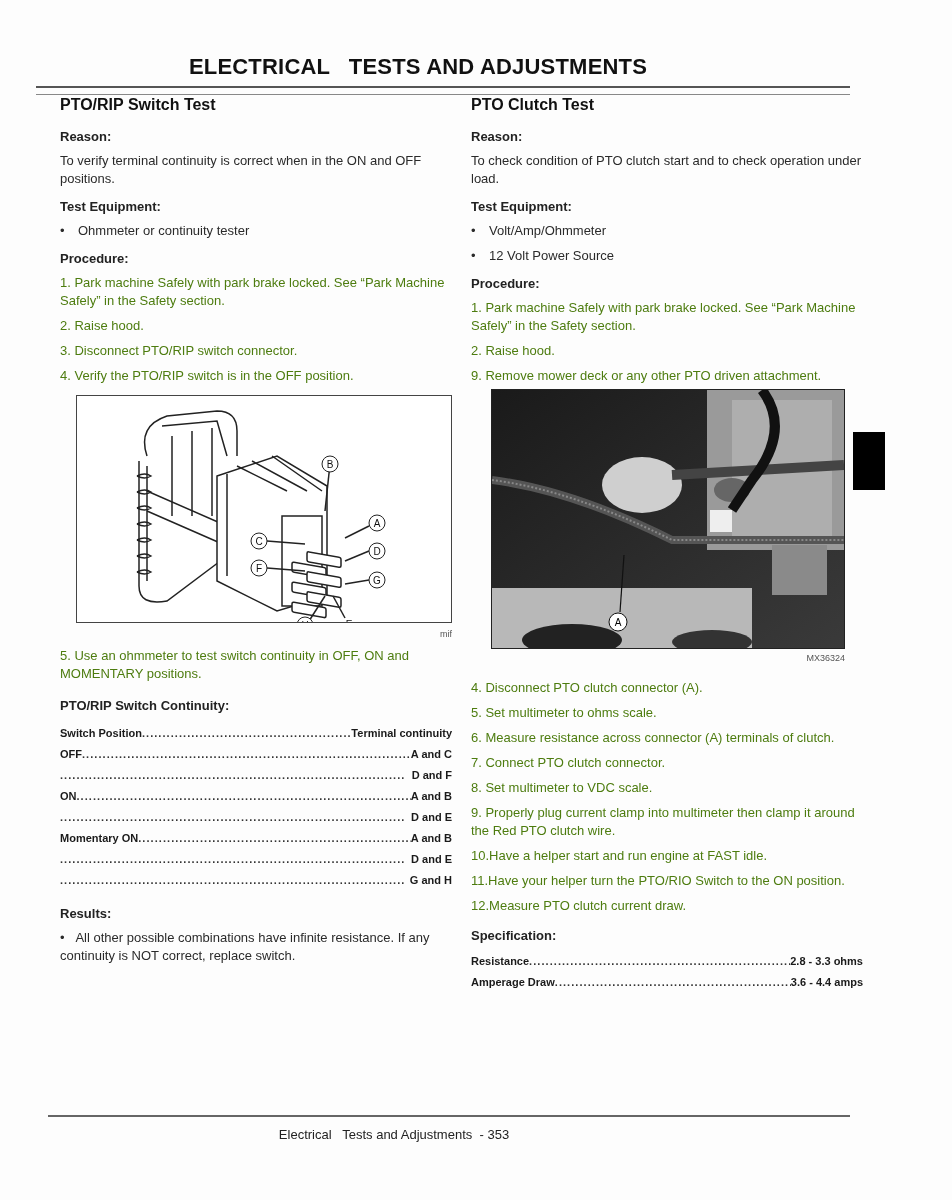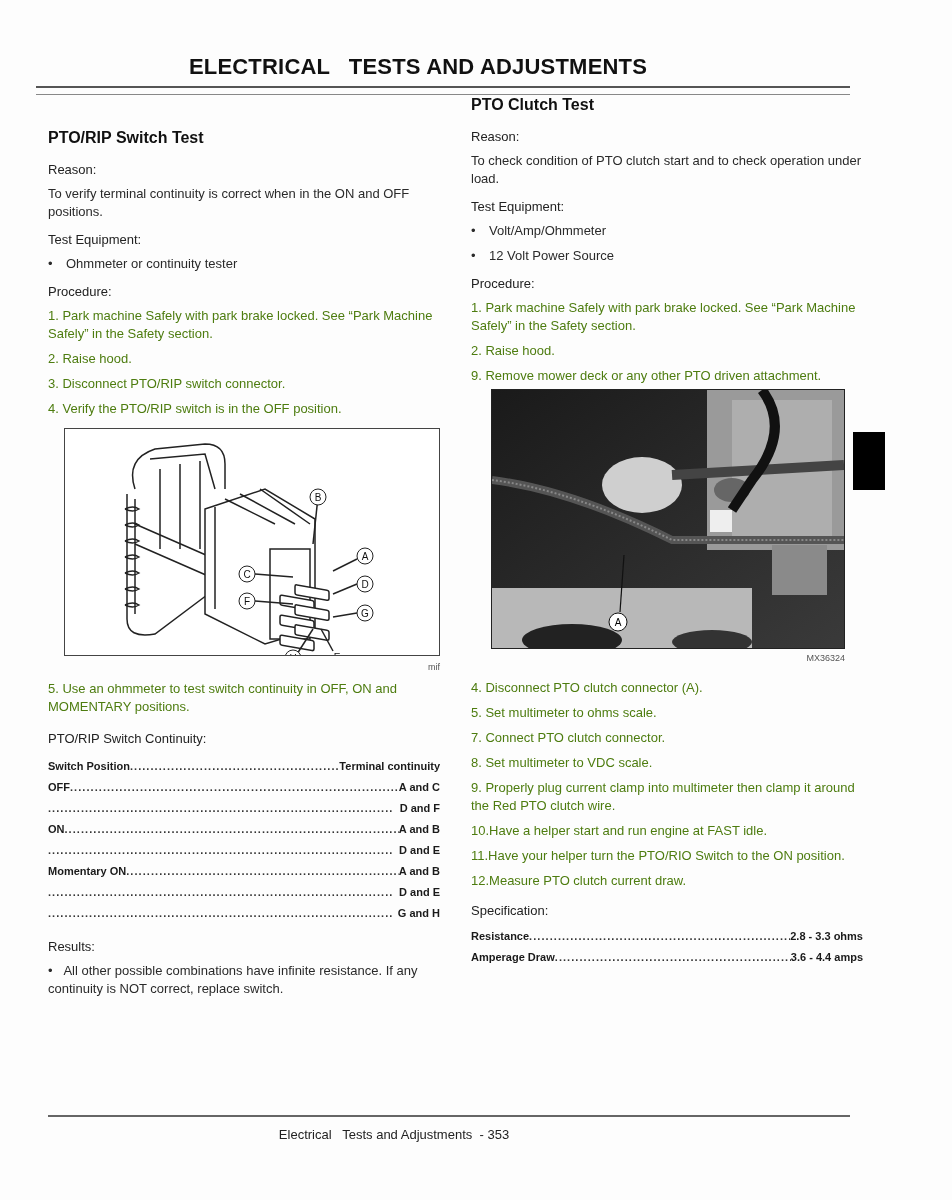--- a/index.html
+++ b/index.html
@@ -3,24 +3,24 @@
 <meta charset="utf-8">
 <style>
   html, body { margin:0; padding:0; }
   body { width:952px; height:1200px; background:#fdfdfd; position:relative; overflow:hidden;
          font-family:"Liberation Sans", sans-serif; color:#1a1a1a; }
   .page-title { position:absolute; left:0; width:836px; top:54px; text-align:center;
          font-size:22px; font-weight:bold; letter-spacing:0.2px; color:#111; white-space:pre; }
   .title-rule { position:absolute; left:36px; width:814px; top:86px; height:6px;
          border-top:2px solid #555; border-bottom:1px solid #888; }
   .col { position:absolute; top:96px; width:392px; font-size:13px; line-height:18px; }
-  .col.left { left:48px;margin-top:33px; }
+  .col.left { left:60px; }
   .col.right { left:471px; }
   h2 { font-size:16px; margin:0 0 14px 0; font-weight:bold; color:#111; }
-  h3 { font-size:13px; margin:0 0 6px 0; font-weight:normal; color:#222; }
+  h3 { font-size:13px; margin:0 0 6px 0; font-weight:bold; color:#222; }
   p { margin:0 0 7px 0; color:#2a2a2a; }
   .block { margin-bottom:10px; }
   .bullet { display:flex; margin:0 0 7px 0; color:#2a2a2a; }
   .bullet .dot { width:18px; flex:none; }
   .step { margin:0 0 7px 0; color:#4d7c0f; }
   .figure { border:1px solid #444; background:#fff; position:relative; }
   .fig-caption { font-size:9px; color:#555; text-align:right; }
   .dotrow { display:flex; font-weight:bold; font-size:11px; line-height:21px; color:#1a1a1a; }
   .dotrow .lbl { white-space:nowrap; }
   .dotrow .leader { flex:1; overflow:hidden; white-space:nowrap; letter-spacing:2px; color:#333; }
@@ -225,20 +225,21 @@
       <rect x="280" y="155" width="55" height="50" fill="#8a8a8a"></rect>
       <line x1="132" y1="165" x2="128" y2="222" stroke="#111" stroke-width="1.2"></line>
       <circle cx="126" cy="232" r="9" fill="#fff" stroke="#111"></circle>
       <text x="126" y="236" font-size="10" text-anchor="middle" font-family="Liberation Sans, sans-serif">A</text>
     </svg>
   </div>
   <div class="fig-caption" style="margin:0 18px 12px 0;">MX36324</div>
 
   <div class="step">4.  Disconnect PTO clutch connector (A).</div>
   <div class="step">5.  Set multimeter to ohms scale.</div>
+  <div class="step">6.  Measure resistance across connector (A) terminals of clutch.</div>
   <div class="step">7.  Connect PTO clutch connector.</div>
   <div class="step">8.  Set multimeter to VDC scale.</div>
   <div class="step">9.  Properly plug current clamp into multimeter then clamp it around the Red PTO clutch wire.</div>
   <div class="step">10.Have a helper start and run engine at FAST idle.</div>
   <div class="step">11.Have your helper turn the PTO/RIO Switch to the ON position.</div>
   <div class="step">12.Measure PTO clutch current draw.</div>
 
   <h3 style="margin-top:12px;">Specification:</h3>
   <div>
     <div class="dotrow">

